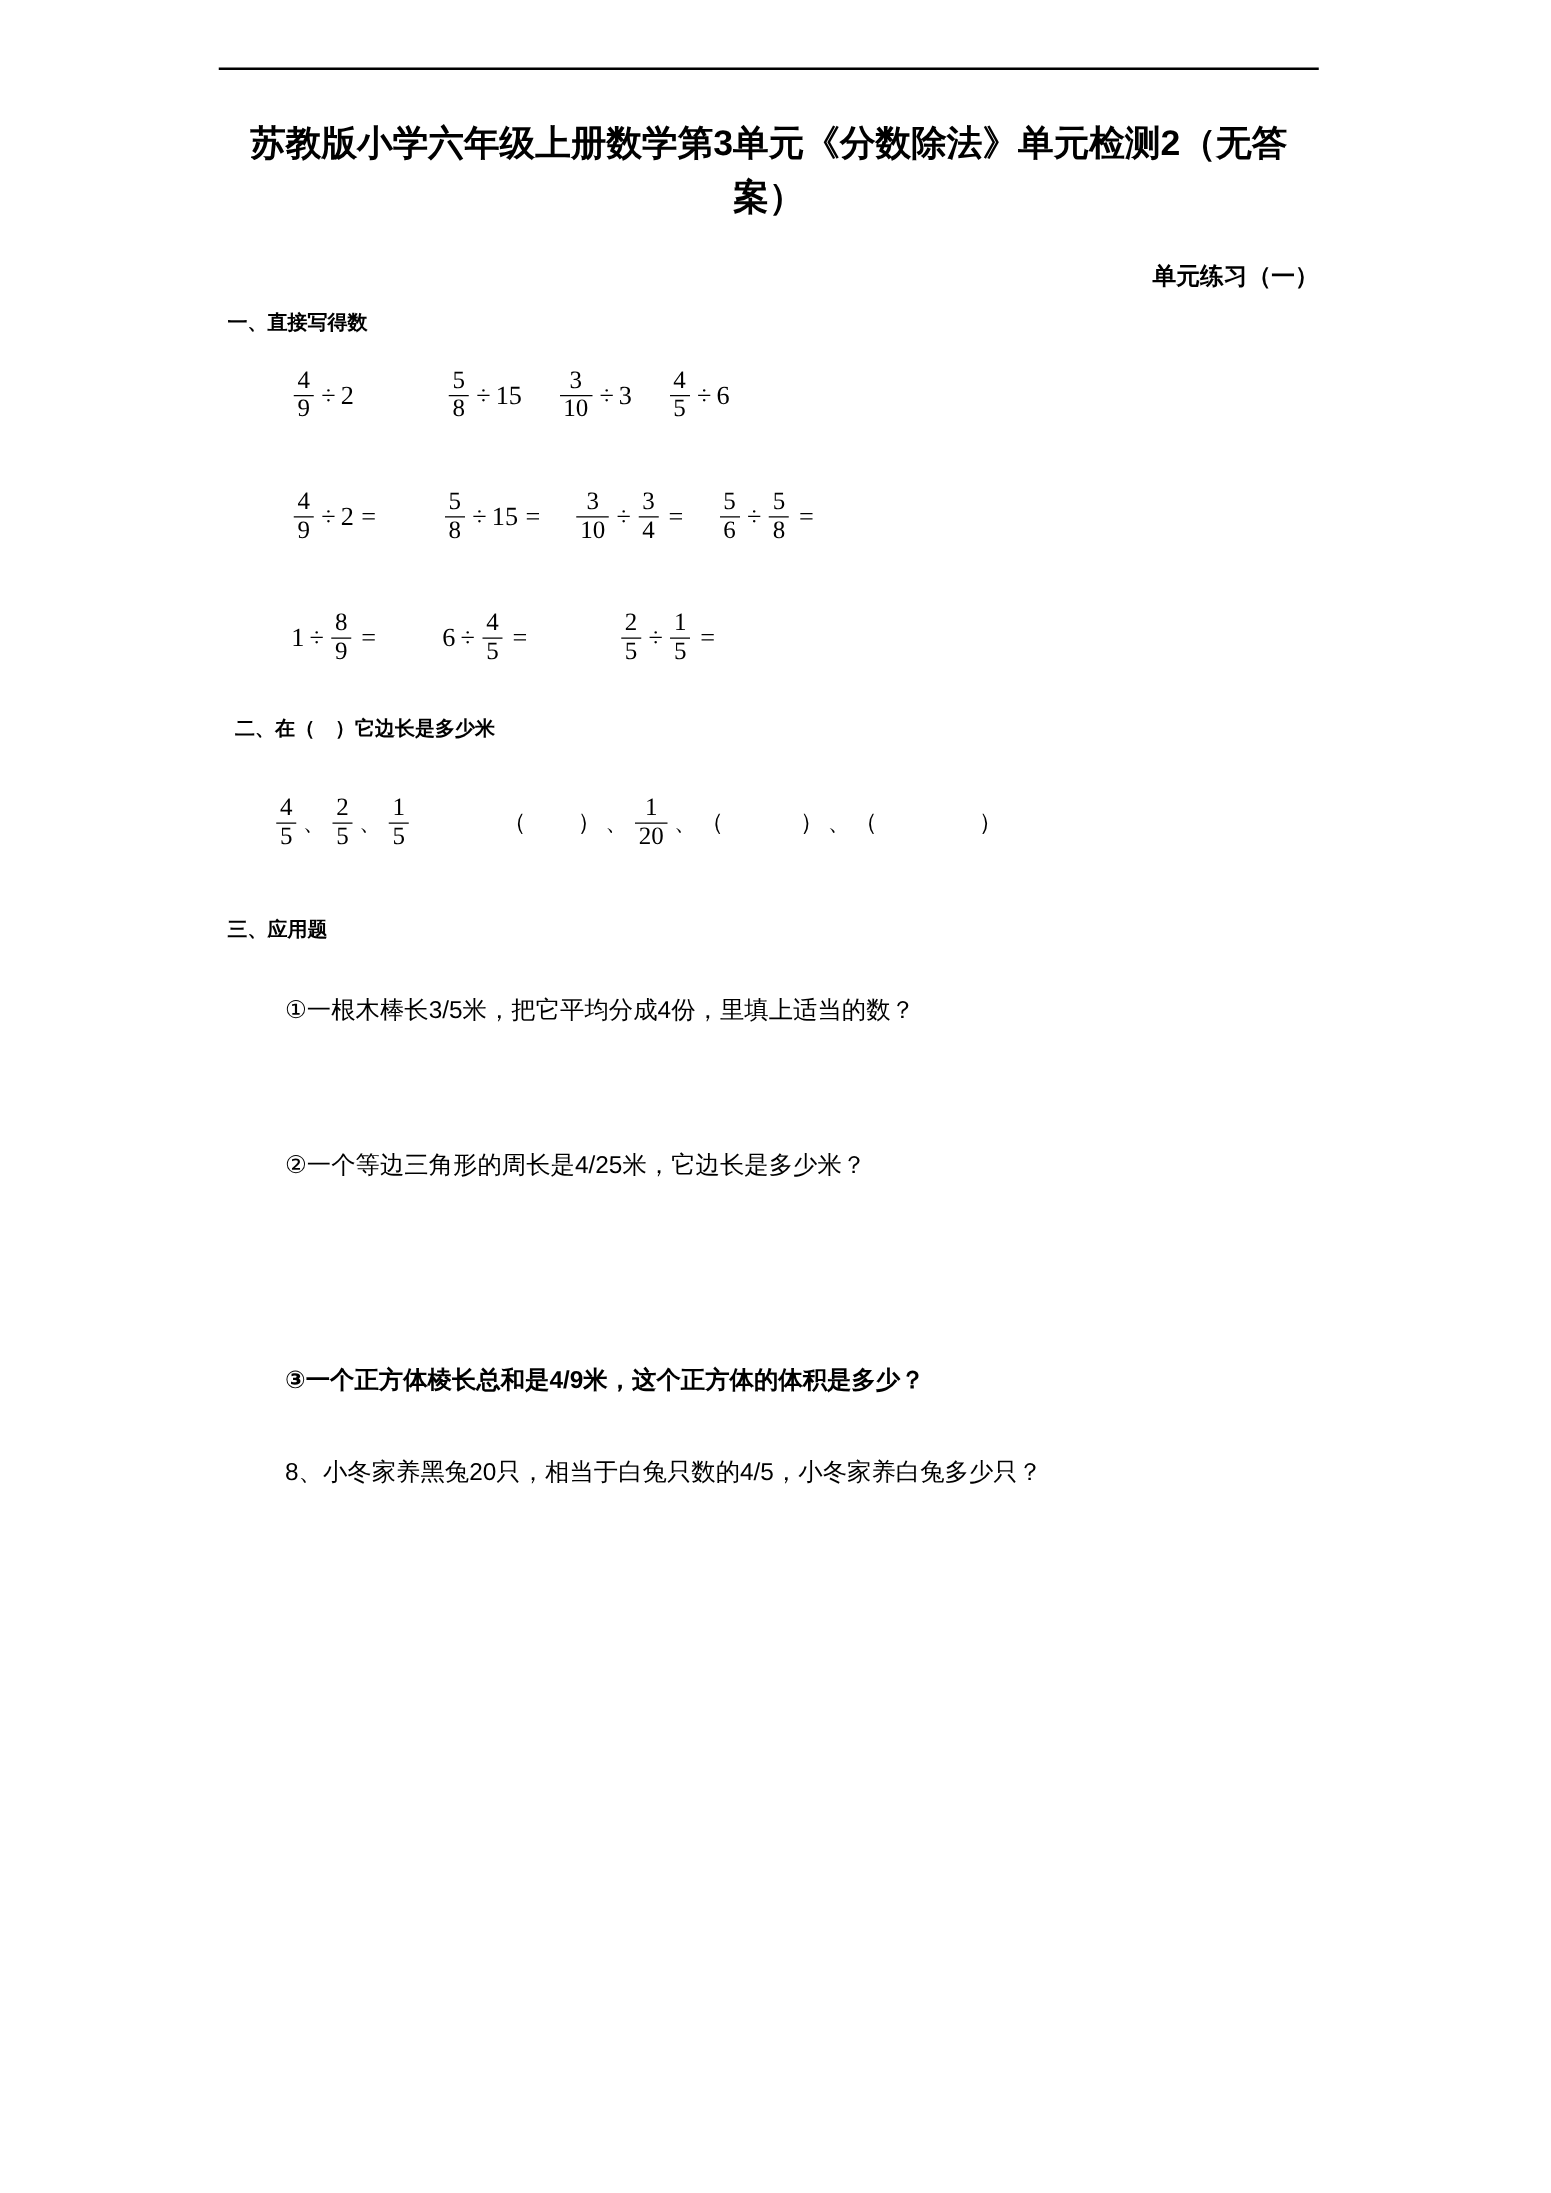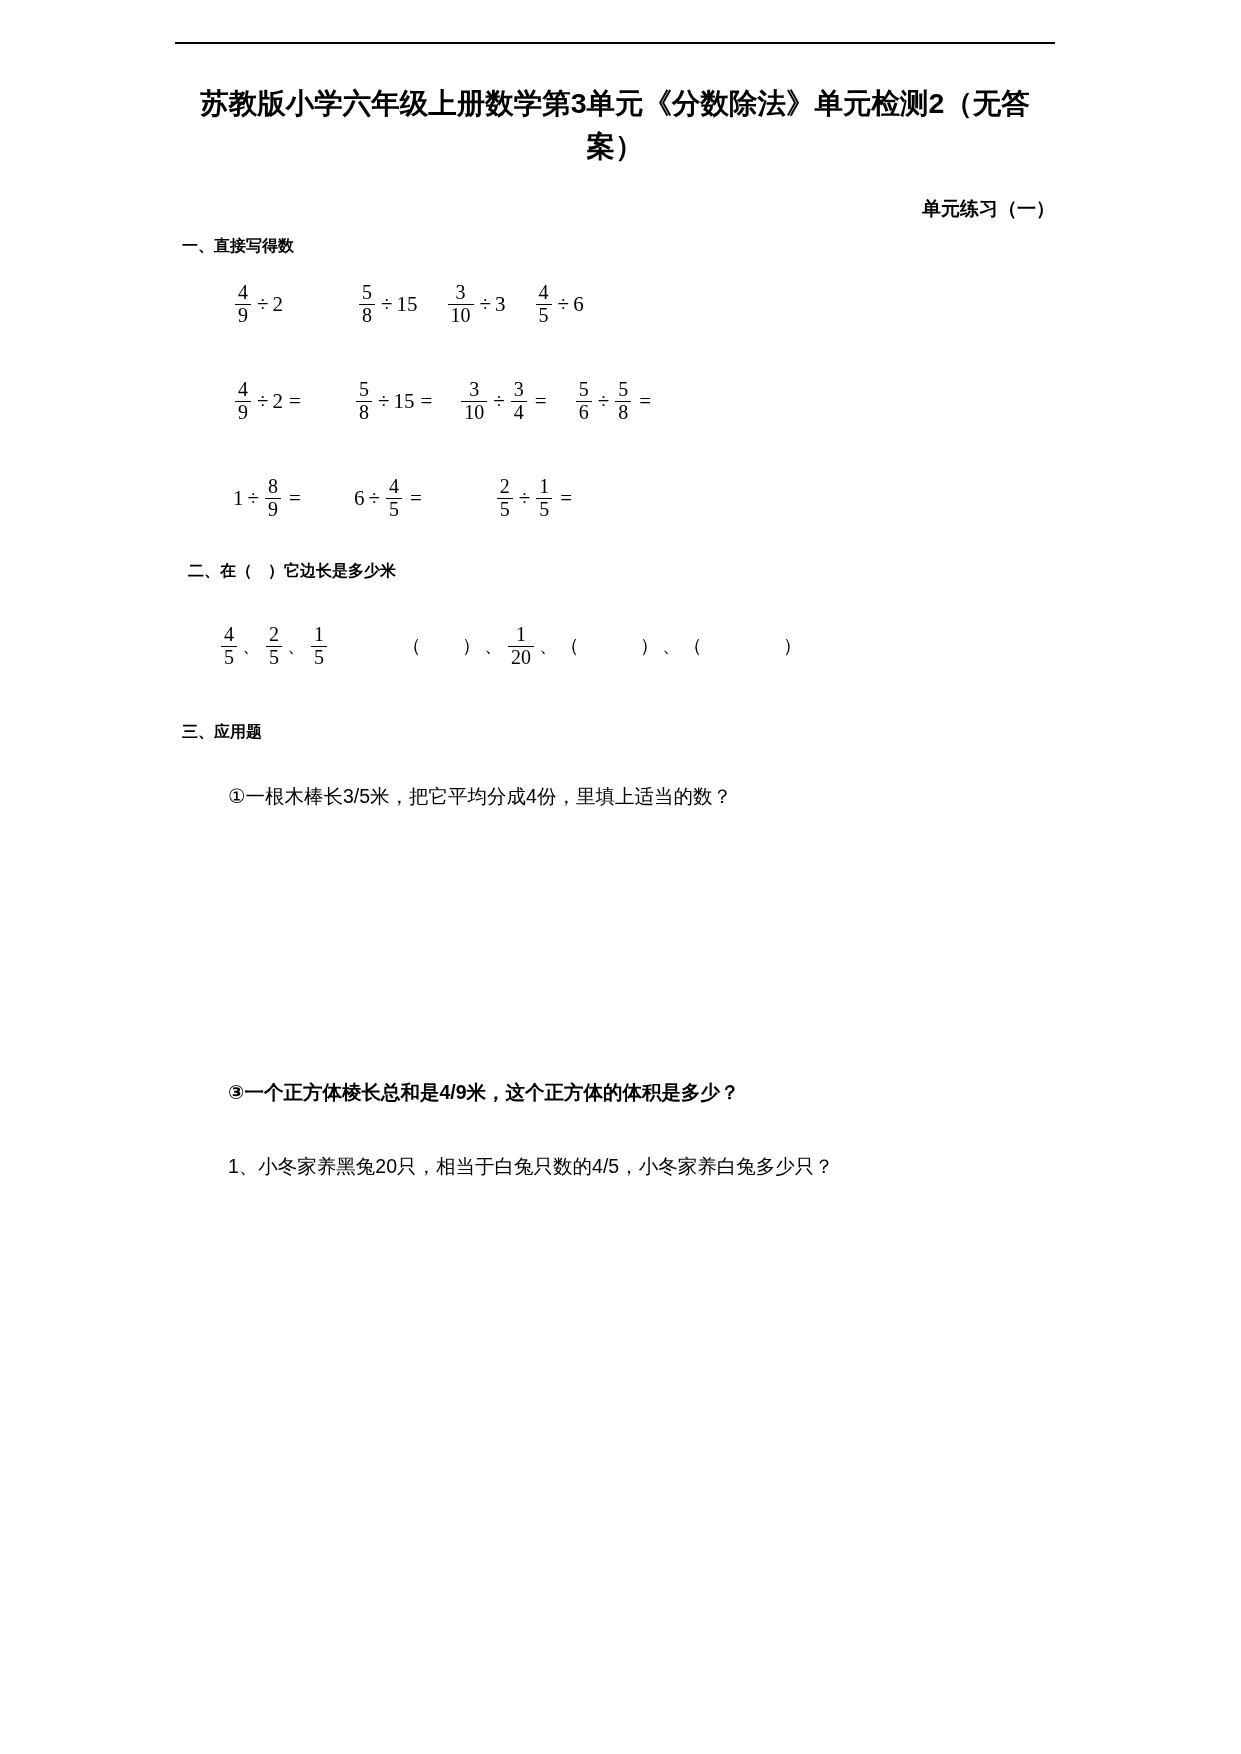--- a/index.html
+++ b/index.html
@@ -8,21 +8,21 @@
     background: #ffffff;
   }
   body {
     font-family: "Liberation Serif", "DejaVu Serif", serif;
     color: #000000;
   }
   .page {
     position: relative;
     width: 1241px;
     height: 1470px;
-    margin: 4px auto;
+    margin: 16px auto;
     background: #ffffff;
     overflow: hidden;
     box-sizing: border-box;
   }
   .top-rule {
     position: absolute;
     left: 175px;
     top: 38px;
     width: 880px;
     height: 0;
@@ -293,16 +293,17 @@
     </span>
     <span class="cn-comma">、</span>
     <span class="blank-paren">（　　　）</span>
     <span class="cn-comma">、</span>
     <span class="blank-paren">（　　　　）</span>
   </div>
 
   <div class="sec-head" id="sec3">三、应用题</div>
 
   <div class="prob" style="left:228px; top:770px;">①一根木棒长3/5米，把它平均分成4份，里填上适当的数？</div>
+  <div class="prob" style="left:228px; top:894px;">②一个等边三角形的周长是4/25米，它边长是多少米？</div>
   <div class="prob" style="left:228px; top:1066px;font-weight:bold;">③一个正方体棱长总和是4/9米，这个正方体的体积是多少？</div>
-  <div class="prob" style="left:228px; top:1140px;">1、小冬家养黑兔20只，相当于白兔只数的4/5，小冬家养白兔多少只？</div>
+  <div class="prob" style="left:228px; top:1140px;">8、小冬家养黑兔20只，相当于白兔只数的4/5，小冬家养白兔多少只？</div>
 
 </div>
 
 </body></html>

